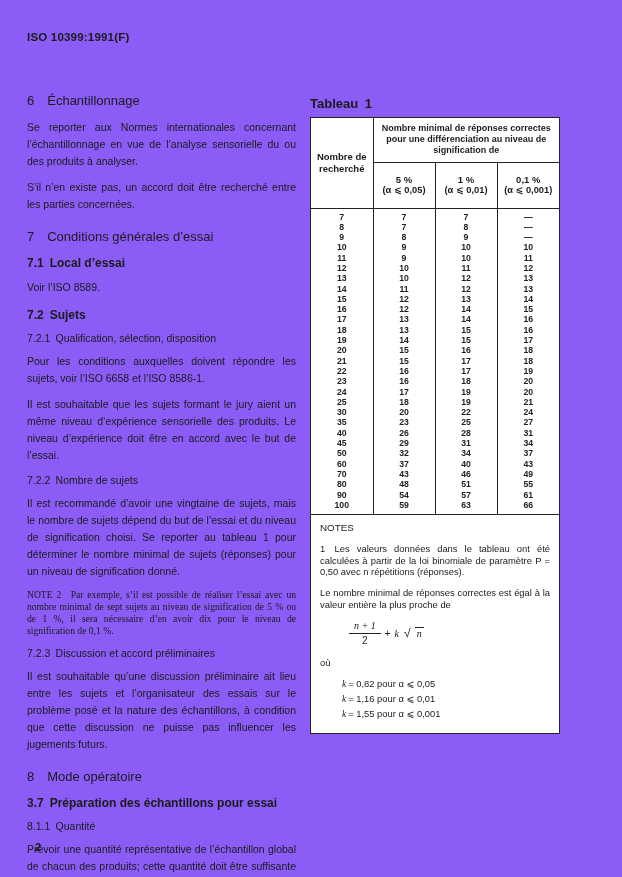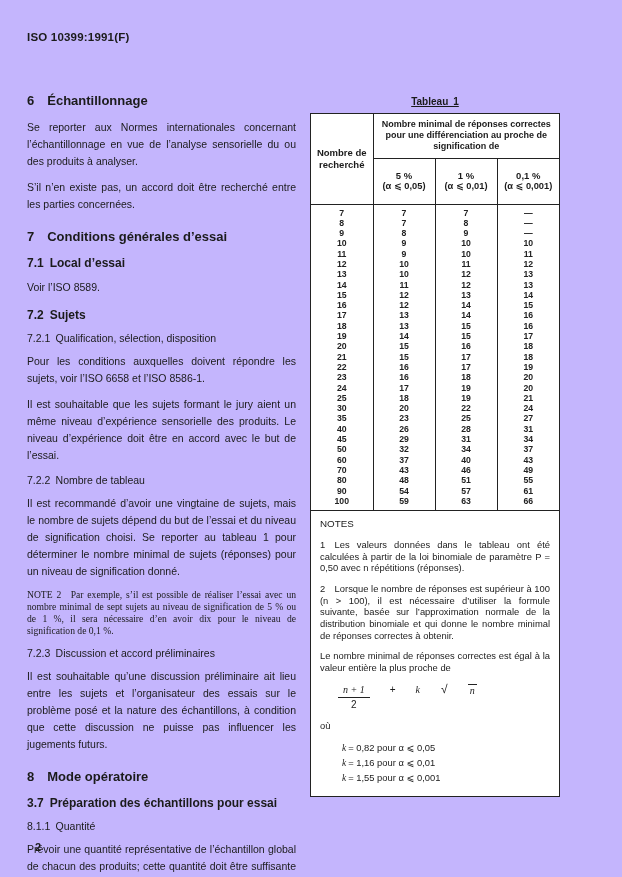--- a/index.html
+++ b/index.html
@@ -1,21 +1,21 @@
 <!DOCTYPE html>
 <html><head>
 <meta charset="utf-8">
 <style>
   * { margin: 0; padding: 0; box-sizing: border-box; }
   html, body { background: #e8e8e8; }
   body { font-family: "Liberation Sans", "DejaVu Sans", sans-serif; }
   .page {
     position: relative;
     width: 622px; height: 877px;
-    background: #c4b5fd;
+    background: #8b5cf6;
     color: #1b1b1b;
     margin: 0 auto;
     overflow: hidden;
   }
   .doc-ref {
     position: absolute; left: 27px; top: 31px;
     font-size: 11.5px; font-weight: bold; letter-spacing: 0.2px;
   }
   .page-num {
     position: absolute; left: 35px; top: 841px;
@@ -23,38 +23,37 @@
   }
 
   
   .col-left {
     position: absolute; left: 27px; top: 93px; width: 269px;
   }
   .col-left p {
     font-size: 10.5px; line-height: 17px;
     text-align: justify; margin: 0 0 9px 0;
   }
-  .h-major { font-size: 13px; font-weight: bold; margin: 16px 0 11px 0; }
+  .h-major { font-size: 13px; font-weight: normal; margin: 16px 0 11px 0; }
   .h-sub   { font-size: 12px; font-weight: bold; margin: 12px 0 9px 0; }
   .h-sub2  { font-size: 10.5px; font-weight: normal; margin: 10px 0 9px 0; }
   .col-left .first { margin-top: 0; }
   .note-para {
     font-size: 9.6px !important; line-height: 12px !important;
     margin: 2px 0 10px 0 !important;
     font-family: Liberation Serif, serif;
   }
 
   
   .col-right {
     position: absolute; left: 310px; top: 96px; width: 250px;
   }
   .table-title {
-    text-align: center; font-weight: bold; font-size: 10px;
+    text-align: left; font-weight: bold; font-size: 13px;
     margin-bottom: 6px;
-    text-decoration: underline;
   }
   .table-box { border: 1.5px solid #222; background: #fff; }
   table { border-collapse: collapse; width: 100%; table-layout: fixed; }
   col.c1 { width: 62px; }
   thead th {
     font-weight: bold; text-align: center; vertical-align: middle;
     padding: 2px 3px;
   }
   th.corner { font-size: 9.5px; line-height: 11.5px; }
   th.span-head {
@@ -77,22 +76,22 @@
 
   
   .notes {
     border-top: 1.2px solid #222;
     padding: 7px 9px 11px 9px;
     font-size: 9.4px; line-height: 11.7px; text-align: justify;
   }
   .notes-heading { font-weight: normal; font-size: 9.8px; margin-bottom: 9px; }
   .notes p { margin-bottom: 9px; }
   .formula {
-    display: flex; align-items: flex-start; gap: 20px;
-    margin: 10px 0 10px 18px; font-size: 10px;
+    display: flex; align-items: center; gap: 4px;
+    margin: 10px 0 10px 29px; font-size: 10px;
   }
   .frac { display: inline-block; text-align: center; }
   .frac .num {
     display: block; padding: 0 5px 1px 5px;
     border-bottom: 1px solid #222;
   }
   .frac .den { display: block; padding-top: 1px; }
   .ivar { font-family: "Liberation Serif", "DejaVu Serif", serif; font-style: italic; }
   .radical { font-size: 12px; margin-left: 1px; }
   .radicand {
@@ -117,21 +116,21 @@
 
     <div class="h-major">7 Conditions générales d’essai</div>
     <div class="h-sub">7.1 Local d’essai</div>
     <p>Voir l’ISO 8589.</p>
 
     <div class="h-sub">7.2 Sujets</div>
     <div class="h-sub2">7.2.1 Qualification, sélection, disposition</div>
     <p>Pour les conditions auxquelles doivent répondre les sujets, voir l’ISO 6658 et l’ISO 8586-1.</p>
     <p>Il est souhaitable que les sujets formant le jury aient un même niveau d’expérience sensorielle des produits. Le niveau d’expérience doit être en accord avec le but de l’essai.</p>
 
-    <div class="h-sub2">7.2.2 Nombre de tableau</div>
+    <div class="h-sub2">7.2.2 Nombre de sujets</div>
     <p>Il est recommandé d’avoir une vingtaine de sujets, mais le nombre de sujets dépend du but de l’essai et du niveau de signification choisi. Se reporter au tableau 1 pour déterminer le nombre minimal de sujets (réponses) pour un niveau de signification donné.</p>
     <p class="note-para">NOTE 2 Par exemple, s’il est possible de réaliser l’essai avec un nombre minimal de sept sujets au niveau de signification de 5 % ou de 1 %, il sera nécessaire d’en avoir dix pour le niveau de signification de 0,1 %.</p>
 
     <div class="h-sub2">7.2.3 Discussion et accord préliminaires</div>
     <p>Il est souhaitable qu’une discussion préliminaire ait lieu entre les sujets et l’organisateur des essais sur le problème posé et la nature des échantillons, à condition que cette discussion ne puisse pas influencer les jugements futurs.</p>
 
     <div class="h-major">8 Mode opératoire</div>
     <div class="h-sub">3.7 Préparation des échantillons pour essai</div>
     <div class="h-sub2">8.1.1 Quantité</div>
     <p>Prévoir une quantité représentative de l’échantillon global de chacun des produits; cette quantité doit être suffisante pour fournir un nombre adéquat d’échantillons pour le jury.</p>
@@ -144,21 +143,21 @@
       <table>
         <colgroup>
             <col class="c1">
             <col>
             <col>
             <col>
           </colgroup>
         <thead>
           <tr>
             <th class="corner" rowspan="2">Nombre de recherché</th>
-            <th class="span-head" colspan="3">Nombre minimal de réponses correctes pour une différenciation au proche de signification de</th>
+            <th class="span-head" colspan="3">Nombre minimal de réponses correctes pour une différenciation au niveau de signification de</th>
           </tr>
           <tr>
             <th class="sig">
               <span class="pct">5 %</span>
               <span class="alpha">(α ⩽ 0,05)</span>
             </th>
             <th class="sig">
               <span class="pct">1 %</span>
               <span class="alpha">(α ⩽ 0,01)</span>
             </th>
@@ -342,21 +341,20 @@
               <td>59</td>
               <td>63</td>
               <td>66</td>
             </tr>
           </tbody>
       </table>
 
       <div class="notes">
         <div class="notes-heading">NOTES</div>
         <p>1 Les valeurs données dans le tableau ont été calculées à partir de la loi binomiale de paramètre P = 0,50 avec n répétitions (réponses).</p>
-        <p>2 Lorsque le nombre de réponses est supérieur à 100 (n &gt; 100), il est nécessaire d’utiliser la formule suivante, basée sur l’approximation normale de la distribution binomiale et qui donne le nombre minimal de réponses correctes à obtenir.</p>
         <p>Le nombre minimal de réponses correctes est égal à la valeur entière la plus proche de</p>
 
         <div class="formula">
           <span class="frac">
             <span class="num ivar">n + 1</span>
             <span class="den">2</span>
           </span>
           <span>+</span>
           <span class="ivar">k</span>
           <span class="radical">√</span>

